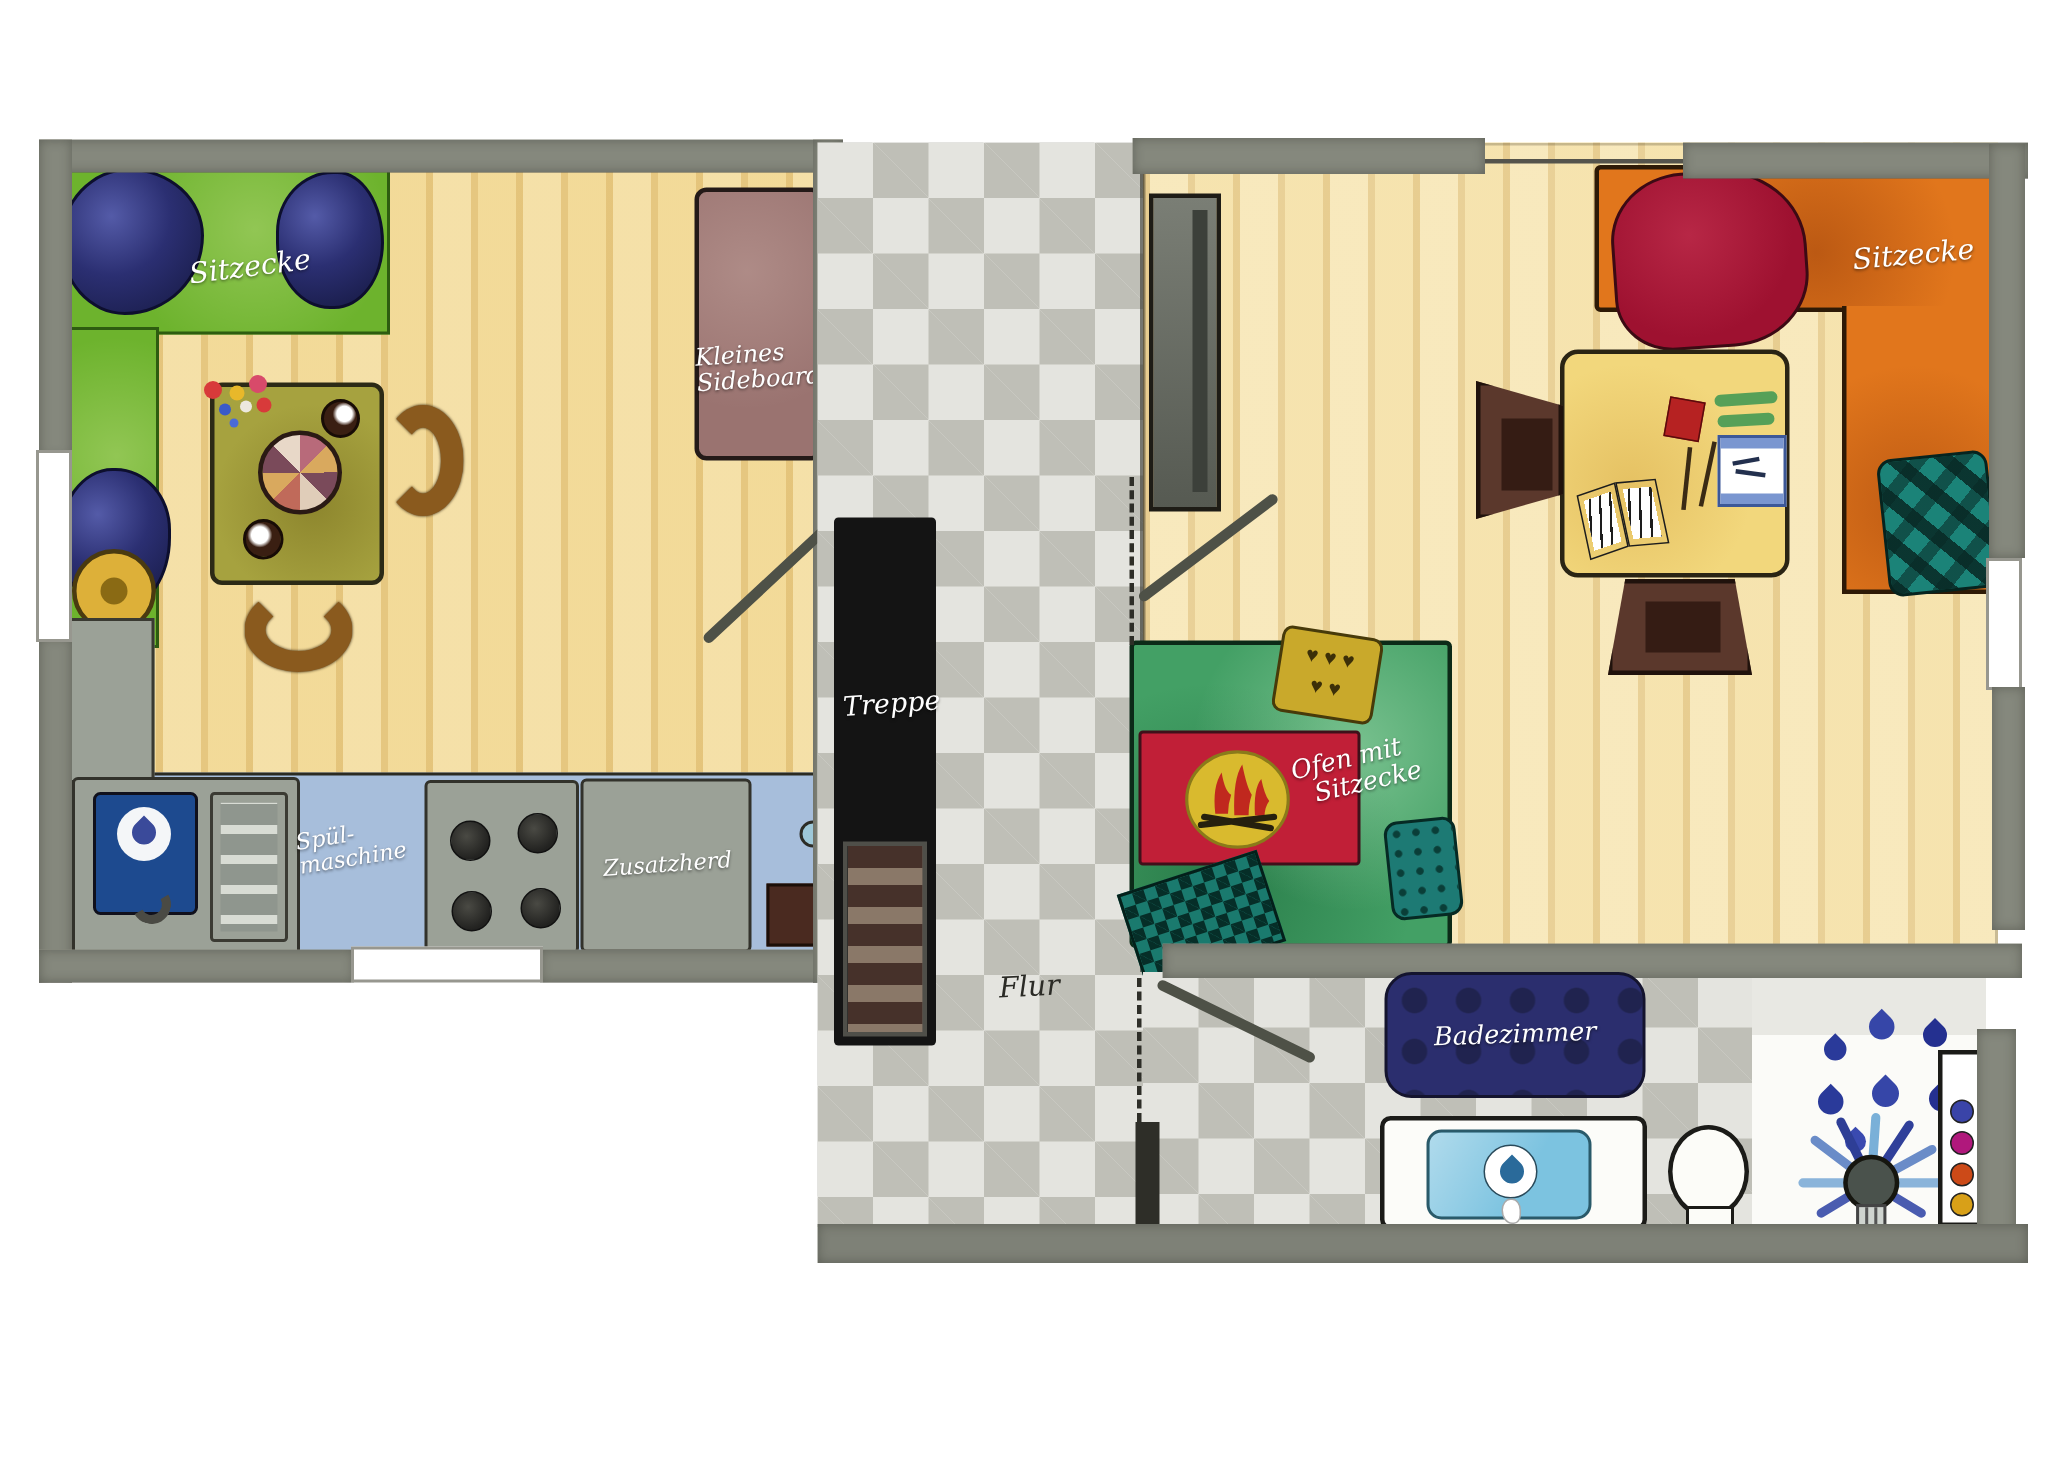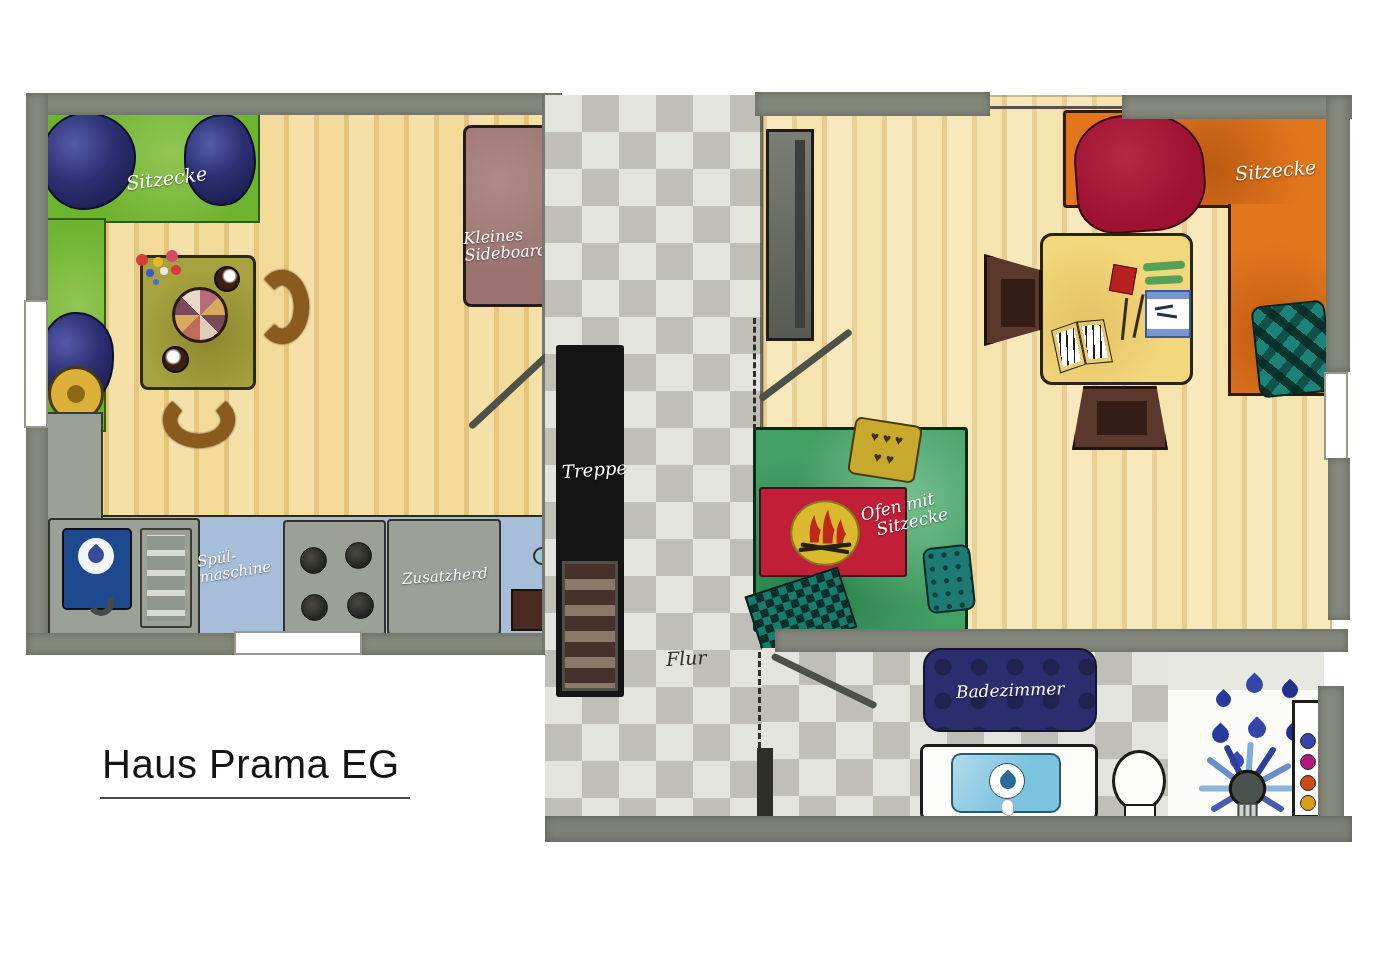--- a/index.html
+++ b/index.html
@@ -286,15 +286,14 @@
     <div class="shelf-dot" style="left:5px; top:30px;  background:#3a44a8;"></div>
     <div class="shelf-dot" style="left:5px; top:51px;  background:#b0187c;"></div>
     <div class="shelf-dot" style="left:5px; top:72px;  background:#cc4a18;"></div>
     <div class="shelf-dot" style="left:5px; top:92px;  background:#d8a018;"></div>
   </div>
 
   <div class="wall" style="left:1318px; top:686px; width:26px; height:146px;"></div>
 
   <div class="wall" style="left:545px; top:816px; width:807px; height:26px; background:#7e8177;"></div>
 
-  <div class="title">Haus Prama EG</div>
 
 </div>
 
 </body></html>

